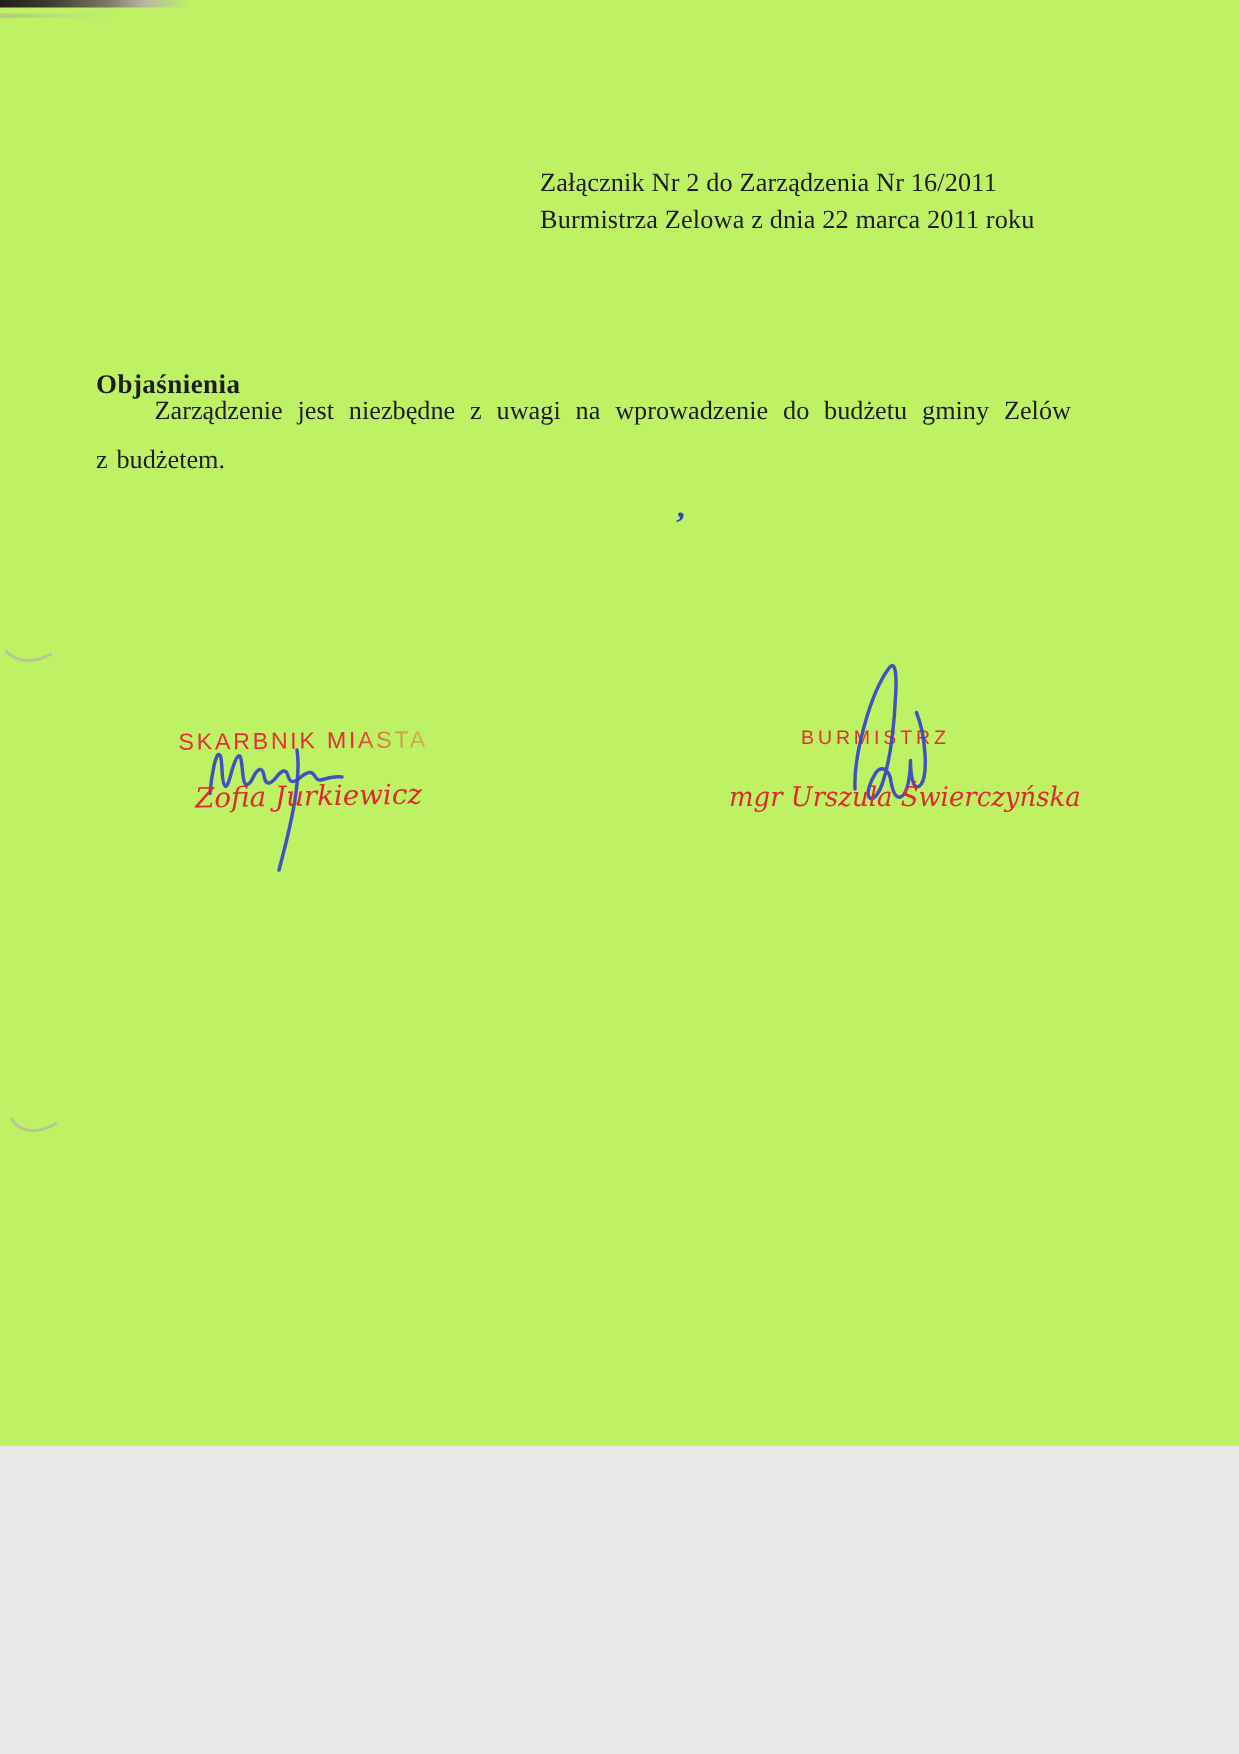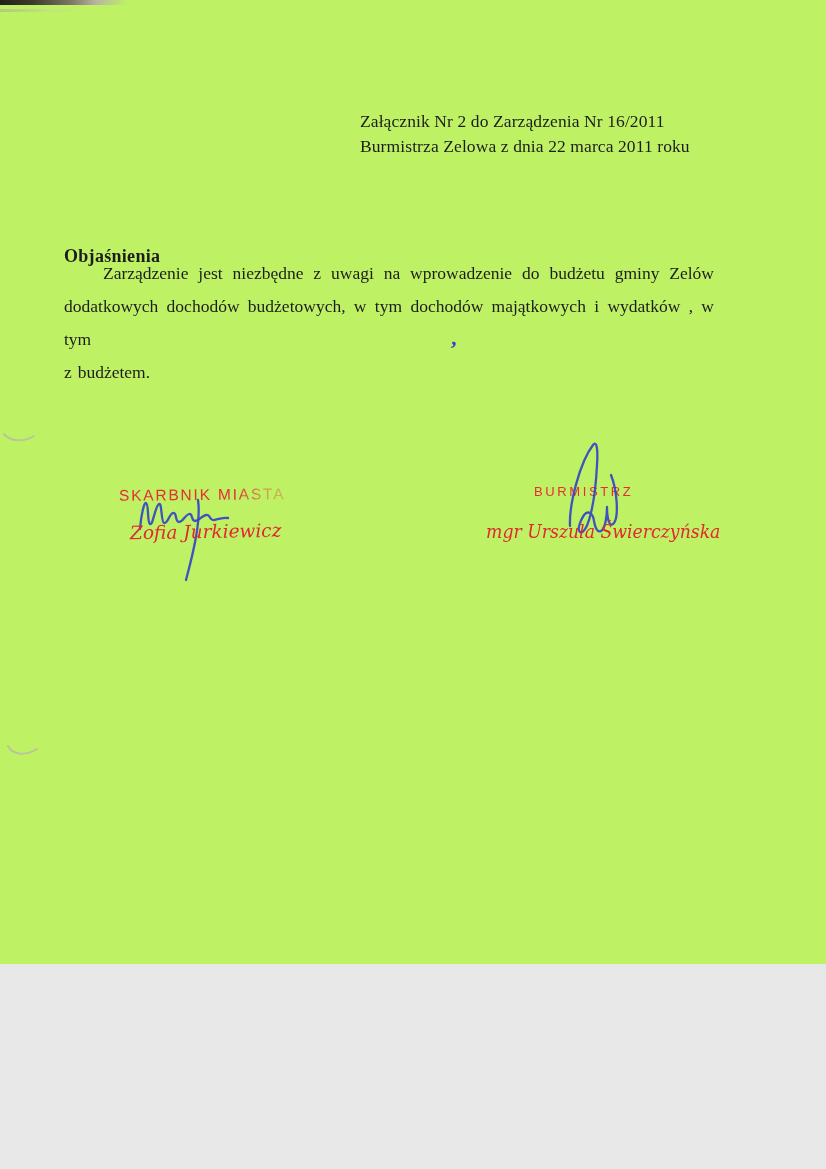--- a/index.html
+++ b/index.html
@@ -94,21 +94,20 @@
 
   <div class="header-block">
     <div>Załącznik Nr 2 do Zarządzenia Nr 16/2011</div>
     <div>Burmistrza Zelowa z dnia 22 marca 2011 roku</div>
   </div>
 
   <div class="doc-heading">Objaśnienia</div>
 
   <div class="paragraph">
     <div class="line just indent-first">Zarządzenie jest niezbędne z uwagi na wprowadzenie do budżetu gminy Zelów</div>
-    <div class="line just">dodatkowych dochodów budżetowych, w tym dochodów majątkowych i wydatków , w tym</div>
     <div class="line">z budżetem.</div>
   </div>
 
   <div class="hand-comma">,</div>
 
   <div class="stamp-title left">SKARBNIK MIASTA</div>
   <svg class="ink" style="left:128px; top:494px;" width="112" height="92" viewBox="0 0 112 92">
     <path d="M12 35 C13 22 16 8 18 9 C21 10 19 28 22 30 C25 32 27 12 31 10 C34 8 33 28 36 29 C40 30 41 20 45 19 C49 18 47 28 51 28 C55 28 57 21 61 20 C65 19 63 27 67 27 C71 27 73 22 78 21 C83 20 81 27 86 26 C90 25 95 23 100 24"></path>
     <path d="M70 6 C73 26 66 56 58 86"></path>
   </svg>

